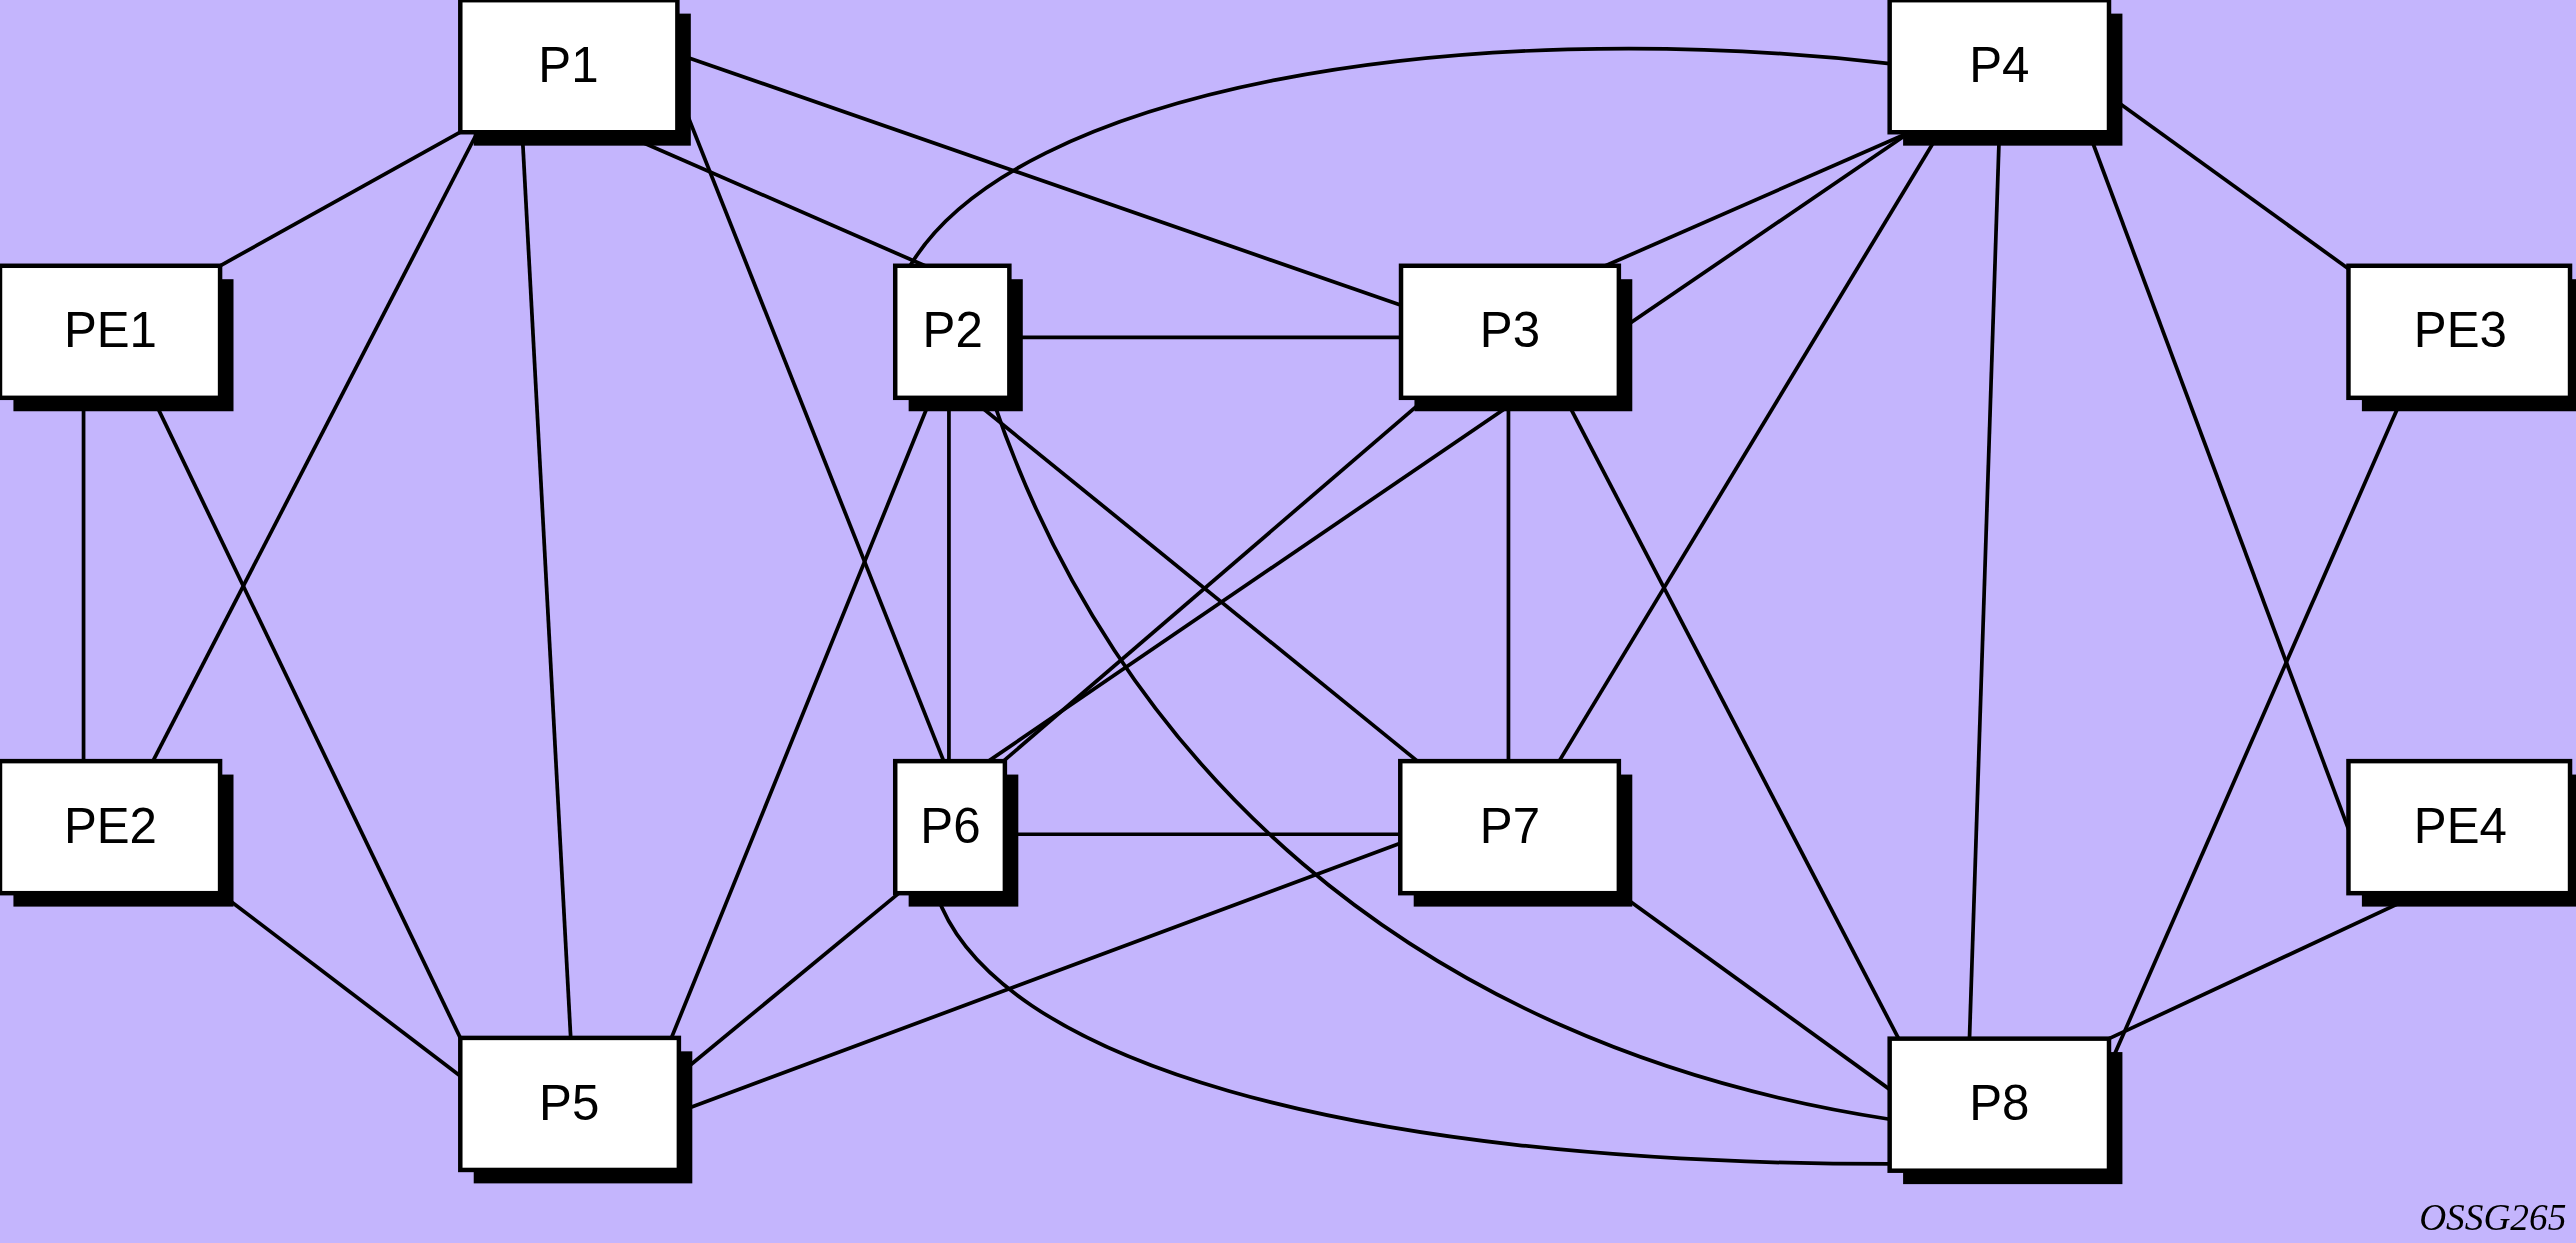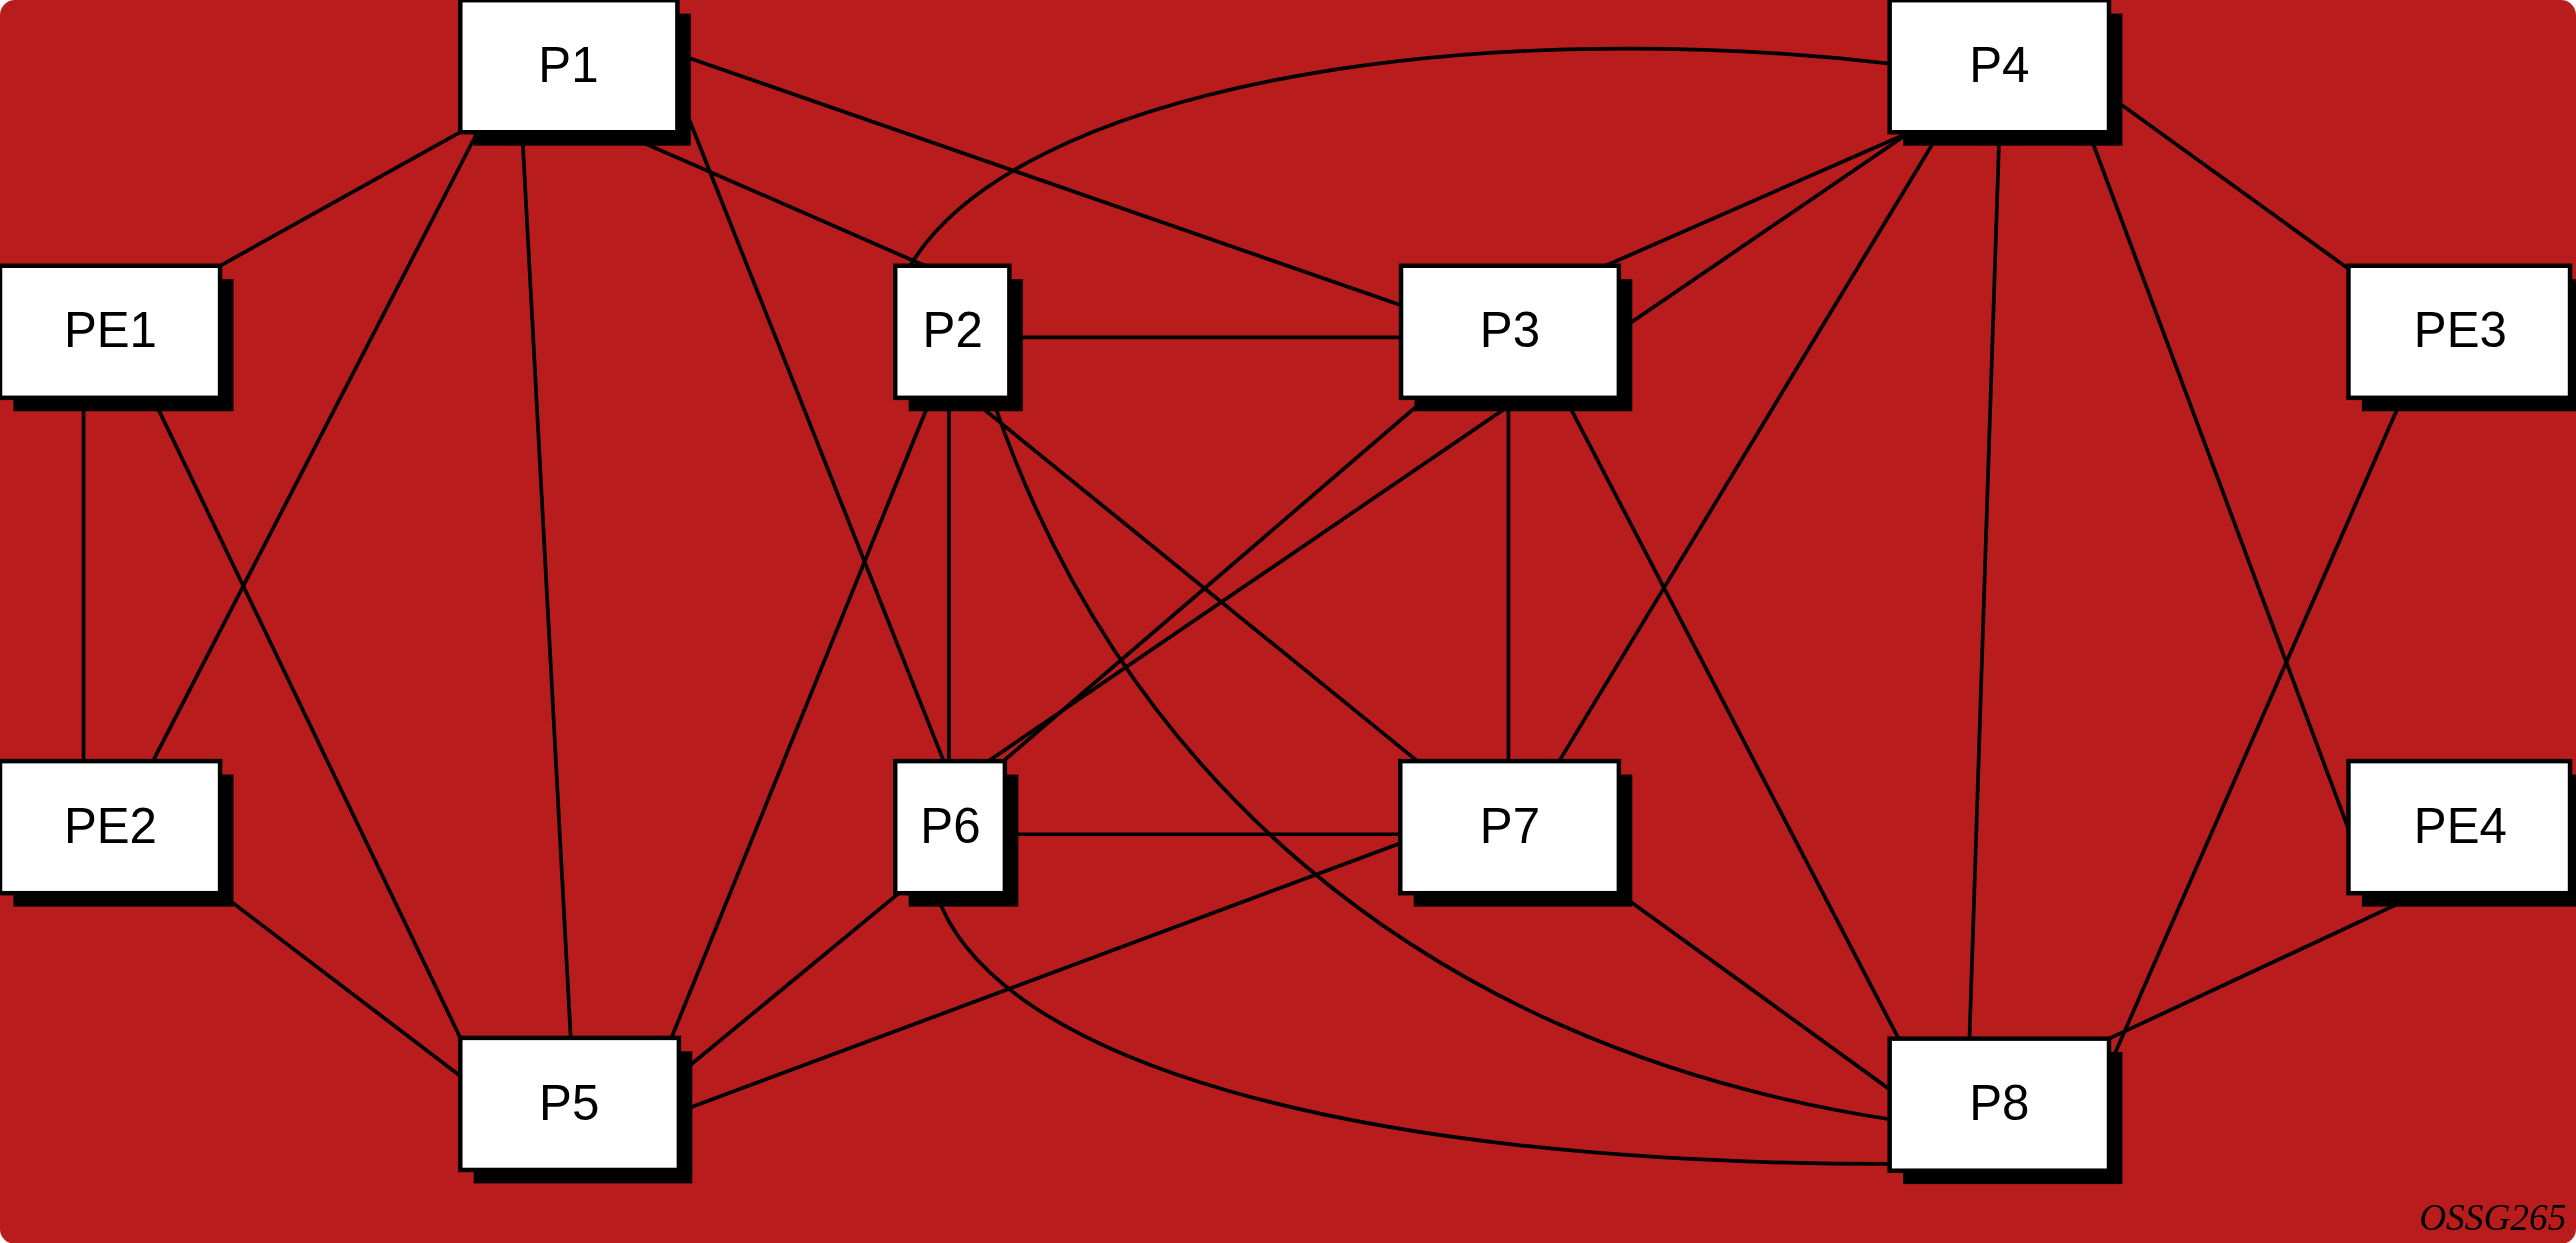--- a/index.html
+++ b/index.html
@@ -7,23 +7,22 @@
     padding: 0;
     background: #ffffff;
   }
   body {
     font-family: "Liberation Sans", sans-serif;
   }
   #diagram-root {
     position: relative;
     width: 2576px;
     height: 1244px;
-    background: #b91c1c;
+    background: #c4b5fd;
     overflow: hidden;
-    border-radius: 15px;
   }
   #topology-svg {
     position: absolute;
     left: 0;
     top: 0;
     width: 2576px;
     height: 1244px;
     display: block;
   }
   .edge-line {

